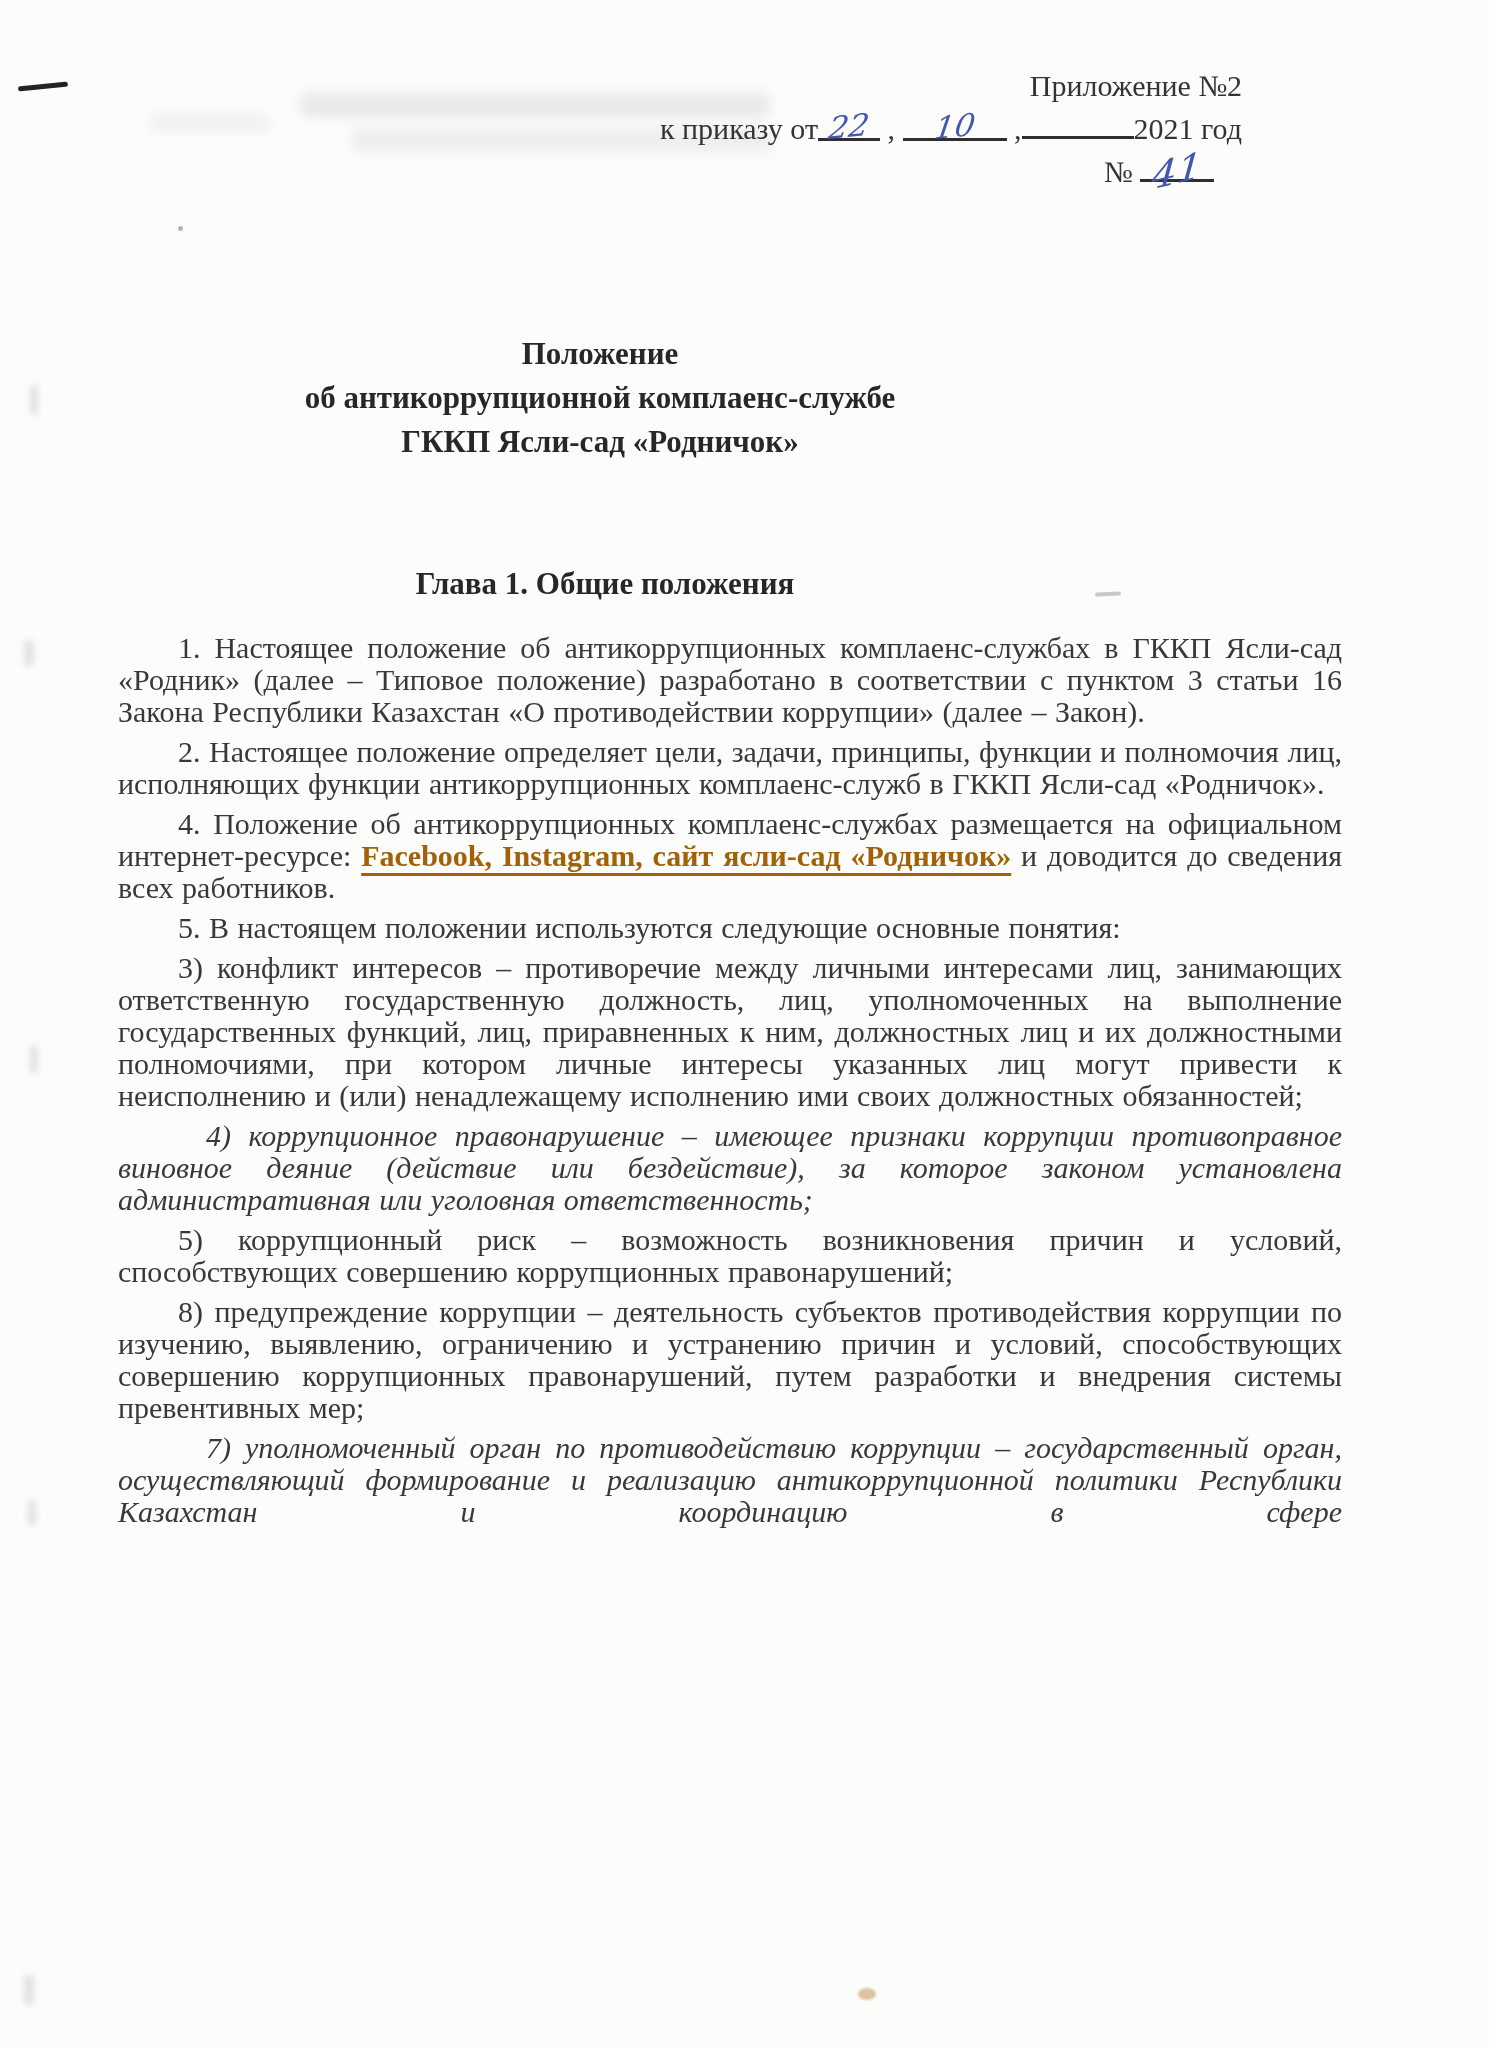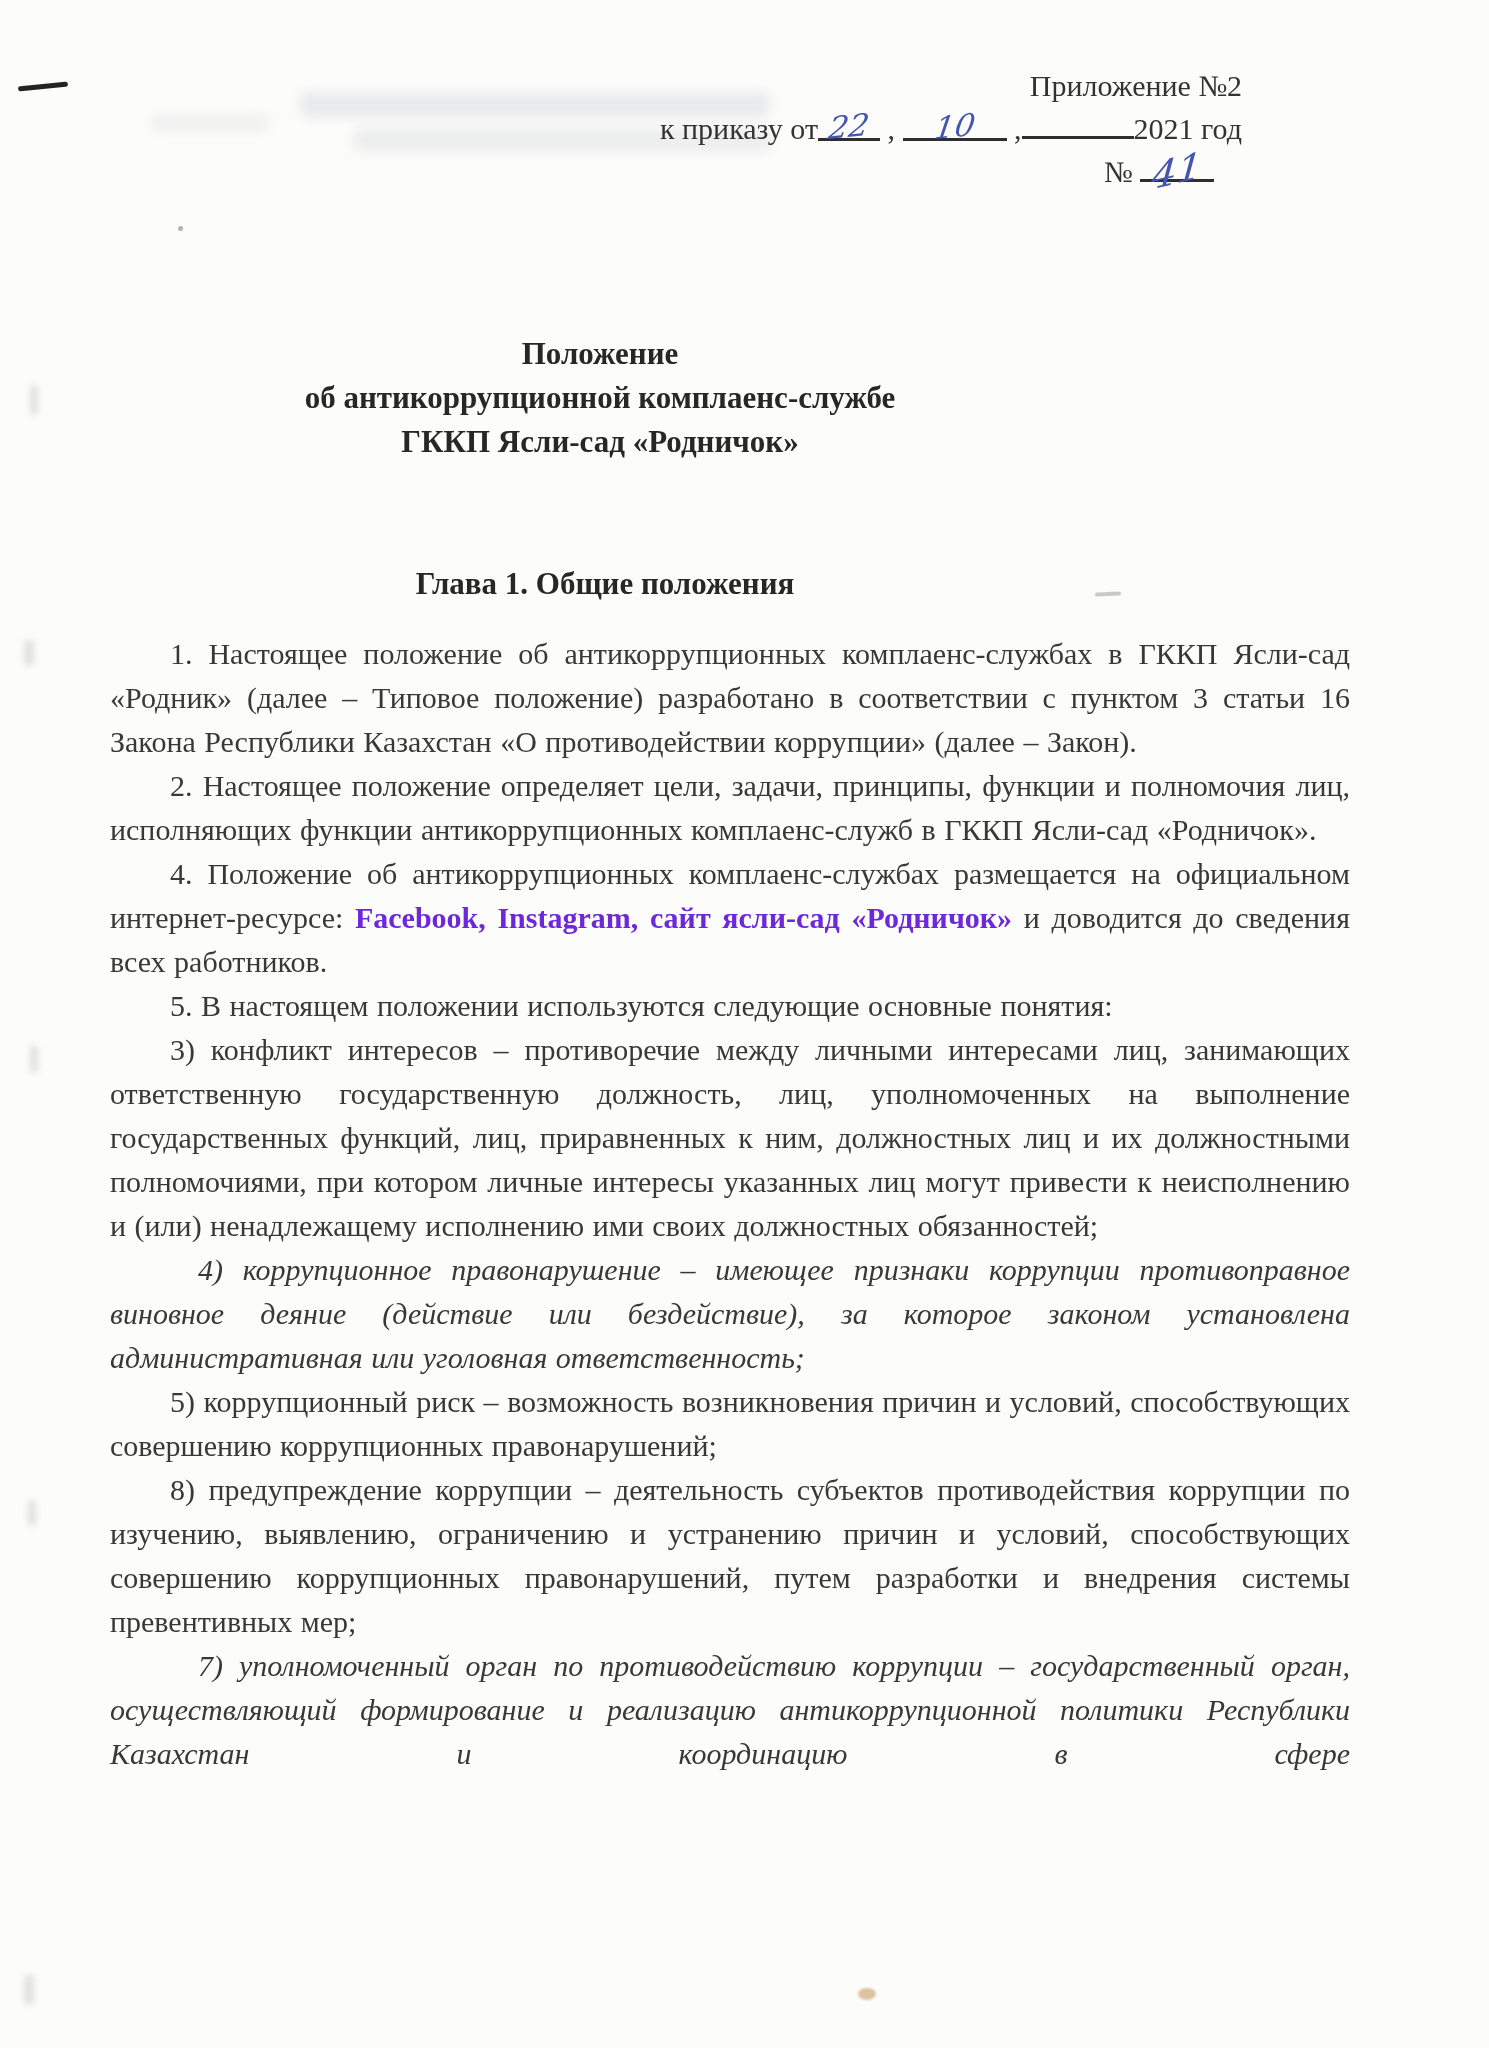--- a/index.html
+++ b/index.html
@@ -62,33 +62,34 @@
     text-align:center;
     transform:translateX(-125px);
     font-weight:bold;
     color:#272727;
     font-size:31px;
     line-height:44px;
   }
   
   .doc-body { margin-top:26px; }
   .doc-body p {
-    margin:0;
+    margin:8px;
     font-size:30px;
-    line-height:44px;
+    line-height:32px;
     text-align:justify;
     text-indent:60px;
     word-spacing:1px;
     color:#383838;
   }
   .doc-body p.indent-lg { text-indent:88px;font-style:italic; }
   .doc-body p.justify-last { text-align-last:justify; }
   .uline {
     font-weight:bold;
-    color:#6d28d9;
+    color:#a16207;
+    text-decoration:underline;
     text-decoration-thickness:3px;
     text-underline-offset:7px;
   }
   
   .artifact { position:absolute; pointer-events:none; }
   .dash-tl { left:18px; top:84px; width:50px; height:5px; background:#232323; border-radius:3px; transform:rotate(-6deg); }
   .smudge { background:rgba(168,174,186,0.22); filter:blur(6px); border-radius:8px; }
   .sm1 { left:300px; top:92px;  width:470px; height:26px; }
   .sm2 { left:352px; top:128px; width:420px; height:24px; background:rgba(168,174,186,0.17); }
   .sm3 { left:150px; top:114px; width:120px; height:18px; background:rgba(168,174,186,0.14); }

